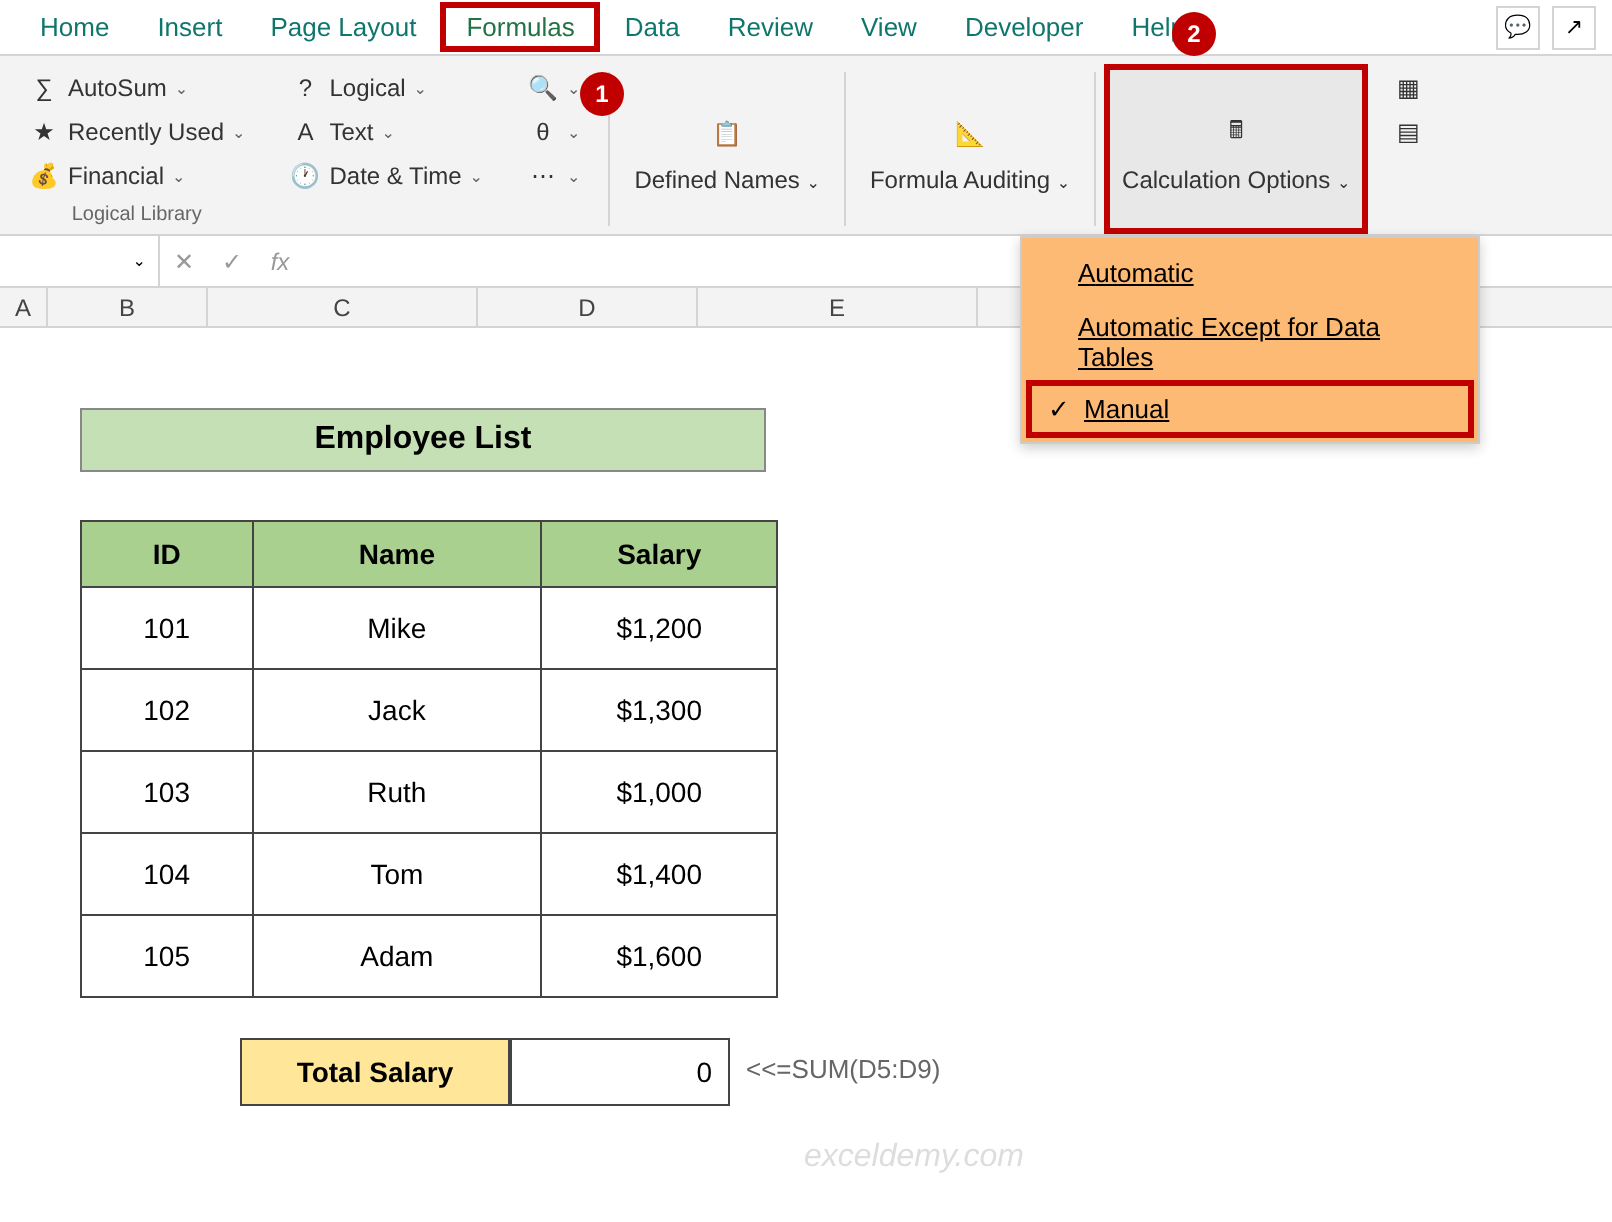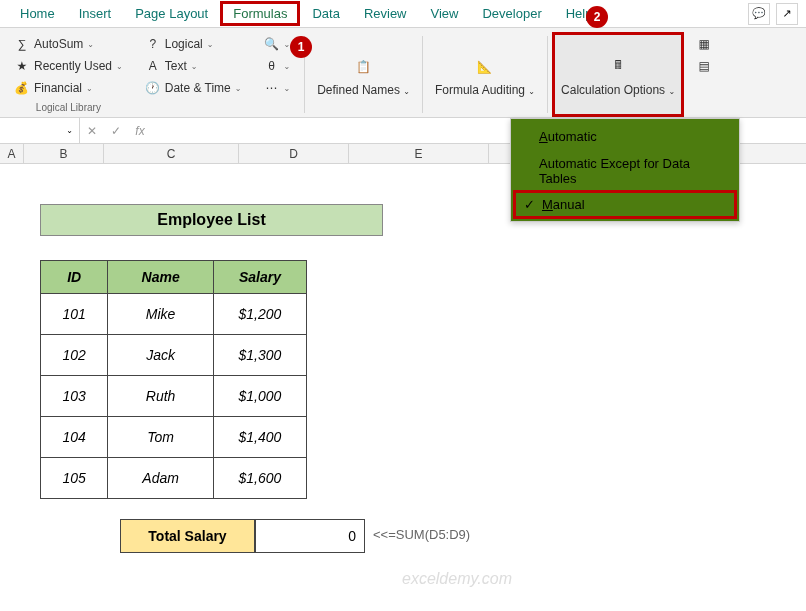--- a/index.html
+++ b/index.html
@@ -23,40 +23,40 @@
 .rb-icon { width: 16px; height: 16px; display: inline-flex; align-items: center; justify-content: center; font-size: 12px; }
 
 .rb-big { display: flex; flex-direction: column; align-items: center; justify-content: center; padding: 4px 8px; font-size: 12px; color: #333; cursor: pointer; gap: 2px; }
 .rb-big-icon { width: 28px; height: 28px; display: flex; align-items: center; justify-content: center; }
 .rb-big .chev { font-size: 8px; }
 
 .calc-opt { border: 3px solid #c00000; background: #e8e8e8; padding: 4px 6px; }
 
 .callout { position: absolute; width: 22px; height: 22px; border-radius: 50%; background: #c00000; color: #fff; font-size: 12px; font-weight: bold; display: flex; align-items: center; justify-content: center; z-index: 20; }
 
-.dropdown-menu { position: absolute; top: 118px; left: 510px; background: #4d7c0f; border: 1px solid #ccc; box-shadow: 0 2px 6px rgba(0,0,0,0.2); z-index: 15; width: 230px; padding: 4px 0; }
+.dropdown-menu { position: absolute; top: 118px; left: 510px; background: #fdba74; border: 1px solid #ccc; box-shadow: 0 2px 6px rgba(0,0,0,0.2); z-index: 15; width: 230px; padding: 4px 0; text-decoration: underline; }
 .menu-item { padding: 6px 12px 6px 28px; font-size: 13px; cursor: pointer; position: relative; }
 .menu-item .check { position: absolute; left: 8px; }
 .menu-item.highlighted { border: 3px solid #c00000; margin: -2px 2px; padding: 4px 10px 4px 26px; }
 .menu-item u { text-decoration: underline; }
 
 .formula-bar { display: flex; align-items: center; height: 26px; border-bottom: 1px solid #d4d4d4; background: #fff; }
 .namebox { width: 80px; border-right: 1px solid #d4d4d4; padding: 0 6px; font-size: 12px; display: flex; align-items: center; justify-content: space-between; height: 100%; }
 .fb-btn { width: 24px; display: flex; align-items: center; justify-content: center; color: #999; font-size: 12px; height: 100%; }
 .fb-input { flex: 1; padding: 0 6px; font-size: 12px; }
 
 .col-headers { display: flex; height: 20px; background: #f3f3f3; border-bottom: 1px solid #d4d4d4; }
 .col-headers div { border-right: 1px solid #d4d4d4; font-size: 12px; color: #444; display: flex; align-items: center; justify-content: center; }
 .colA { width: 24px; } .colB { width: 80px; } .colC { width: 135px; } .colD { width: 110px; } .colE { width: 140px; }
 
 .sheet { position: relative; padding-top: 40px; padding-left: 40px; }
 
 .emp-title { width: 343px; height: 32px; background: #c5e0b4; border: 1px solid #888; display: flex; align-items: center; justify-content: center; font-size: 16px; font-weight: bold; margin-bottom: 24px; }
 
-.emp-table { border-collapse: collapse; width: 267px; font-style: italic; }
+.emp-table { border-collapse: collapse; width: 349px; }
 .emp-table th { background: #a9d08e; border: 1px solid #444; padding: 8px; font-size: 14px; font-weight: bold; }
 .emp-table td { border: 1px solid #444; padding: 12px; font-size: 14px; text-align: center; }
 
 .total-row { display: flex; margin-top: 20px; }
 .total-label { width: 135px; margin-left: 80px; background: #ffe699; border: 1px solid #444; padding: 8px; font-size: 14px; font-weight: bold; text-align: center; }
 .total-val { width: 110px; border: 1px solid #444; padding: 8px; font-size: 14px; text-align: right; }
 .total-note { padding: 8px; font-size: 13px; color: #666; text-align: right; }
 
 .watermark { position: absolute; top: 570px; left: 370px; font-size: 16px; color: #ddd; font-style: italic; z-index: 1; margin-left: 32px; }
 </style>

